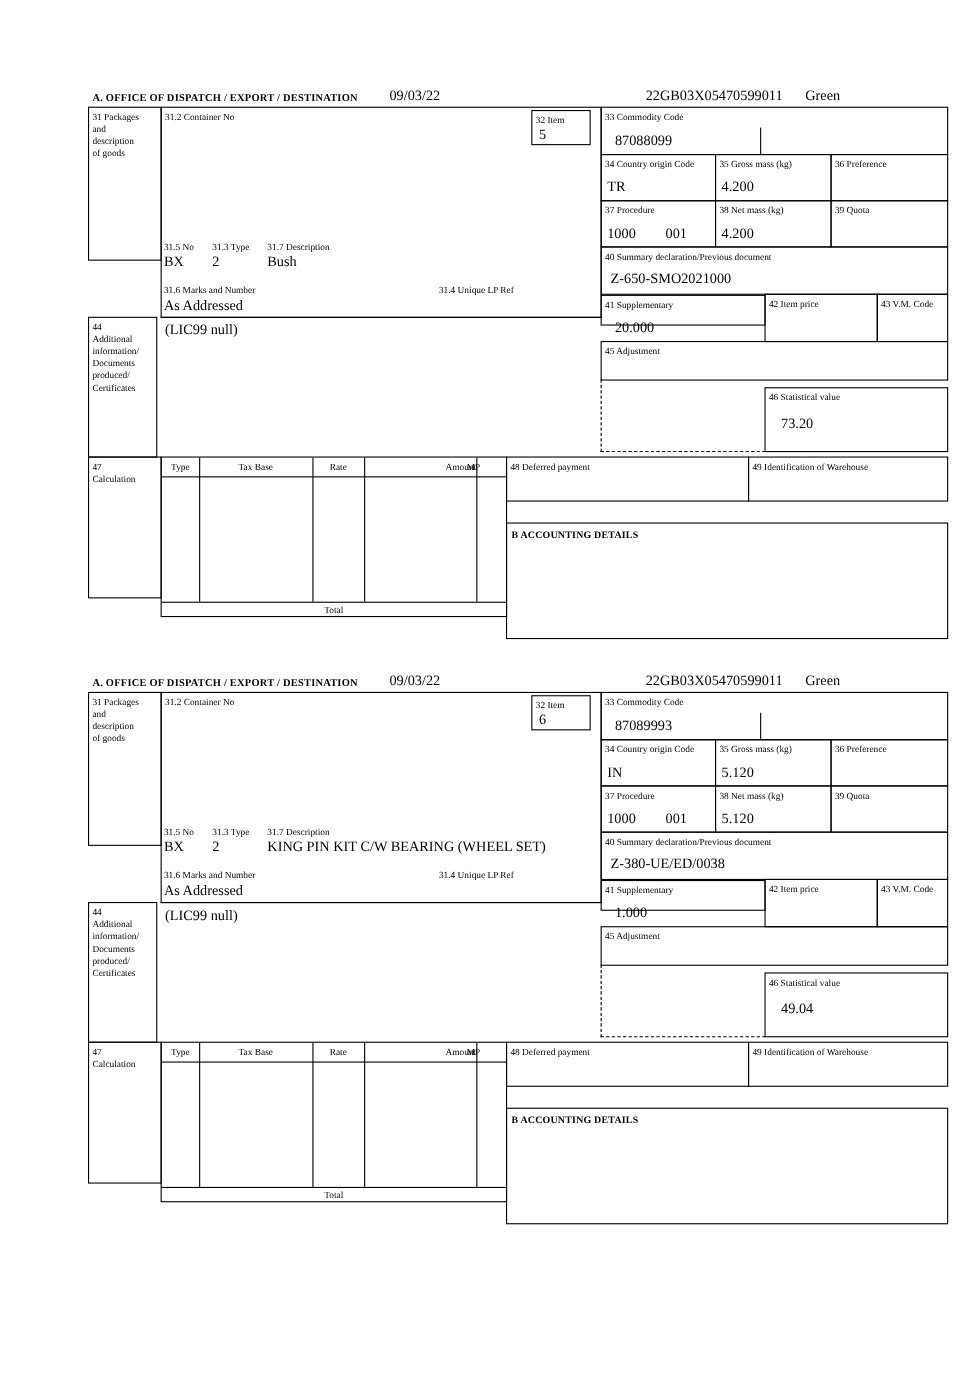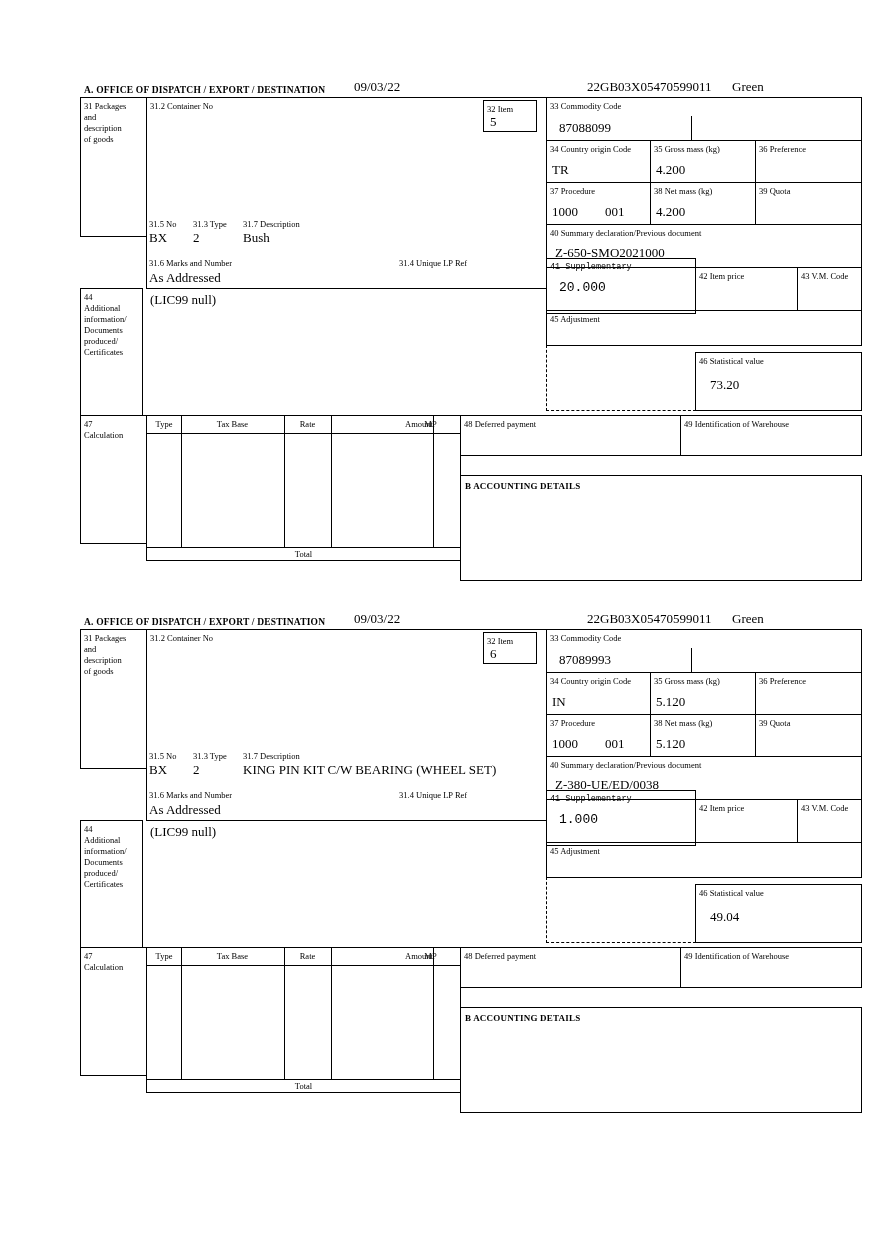--- a/index.html
+++ b/index.html
@@ -44,21 +44,21 @@
   .b34 { left:466px; top:62px; width:105px; height:43px; }
   .b35 { left:570px; top:62px; width:106px; height:43px;padding-left:20px; }
   .b36 { left:675px; top:62px; width:107px; height:43px; }
   .b37 { left:466px; top:104px; width:105px; height:43px; }
   .b38 { left:570px; top:104px; width:106px; height:43px; }
   .b39 { left:675px; top:104px; width:107px; height:43px; }
   .cellval { left:5px; top:21px; }
   .cellval2 { left:58px; top:21px; }
   .b40 { left:466px; top:146px; width:316px; height:44px; }
   .b40val { left:8px; top:20px; }
-  .b41 { left:466px; top:180px; width:150px; height:56px;font-family:Liberation Mono, monospace; }
+  .b41 { left:466px; top:190px; width:150px; height:28px; }
   .b41val { left:12px; top:21px; }
   .b42 { left:615px; top:189px; width:103px; height:44px; }
   .b43 { left:717px; top:189px; width:65px; height:44px; }
   .b45 { left:466px; top:232px; width:316px; height:36px; }
   .dashv { position:absolute; left:466px; top:267px; width:1px; height:66px; border-left:1px dashed #000; }
   .dashh { position:absolute; left:466px; top:332px; width:150px; height:1px; border-top:1px dashed #000; }
   .b46 { left:615px; top:274px; width:167px; height:59px; }
   .b46val { left:14px; top:24px; }
 
   .tbl { left:66px; top:337px; width:315px; height:146px; }

